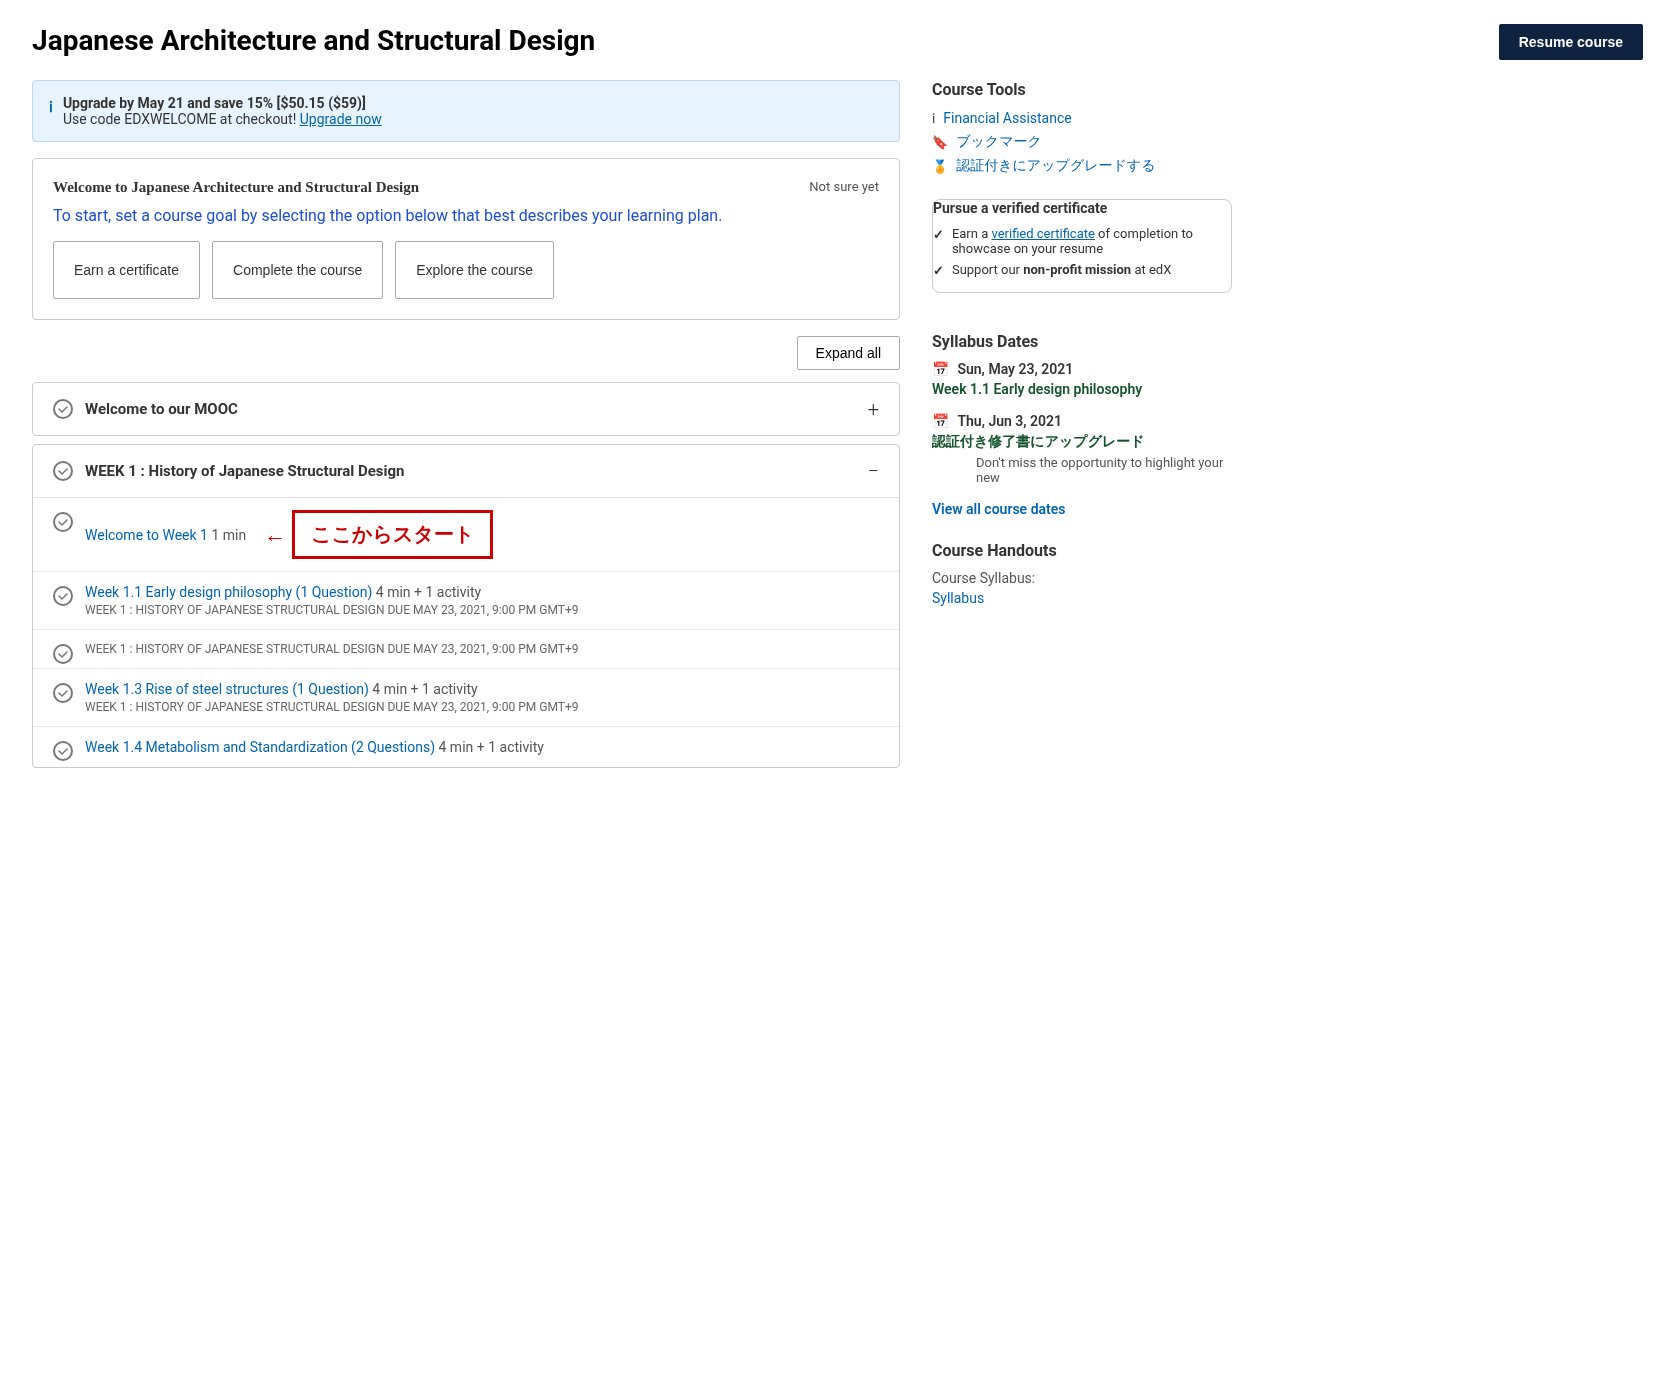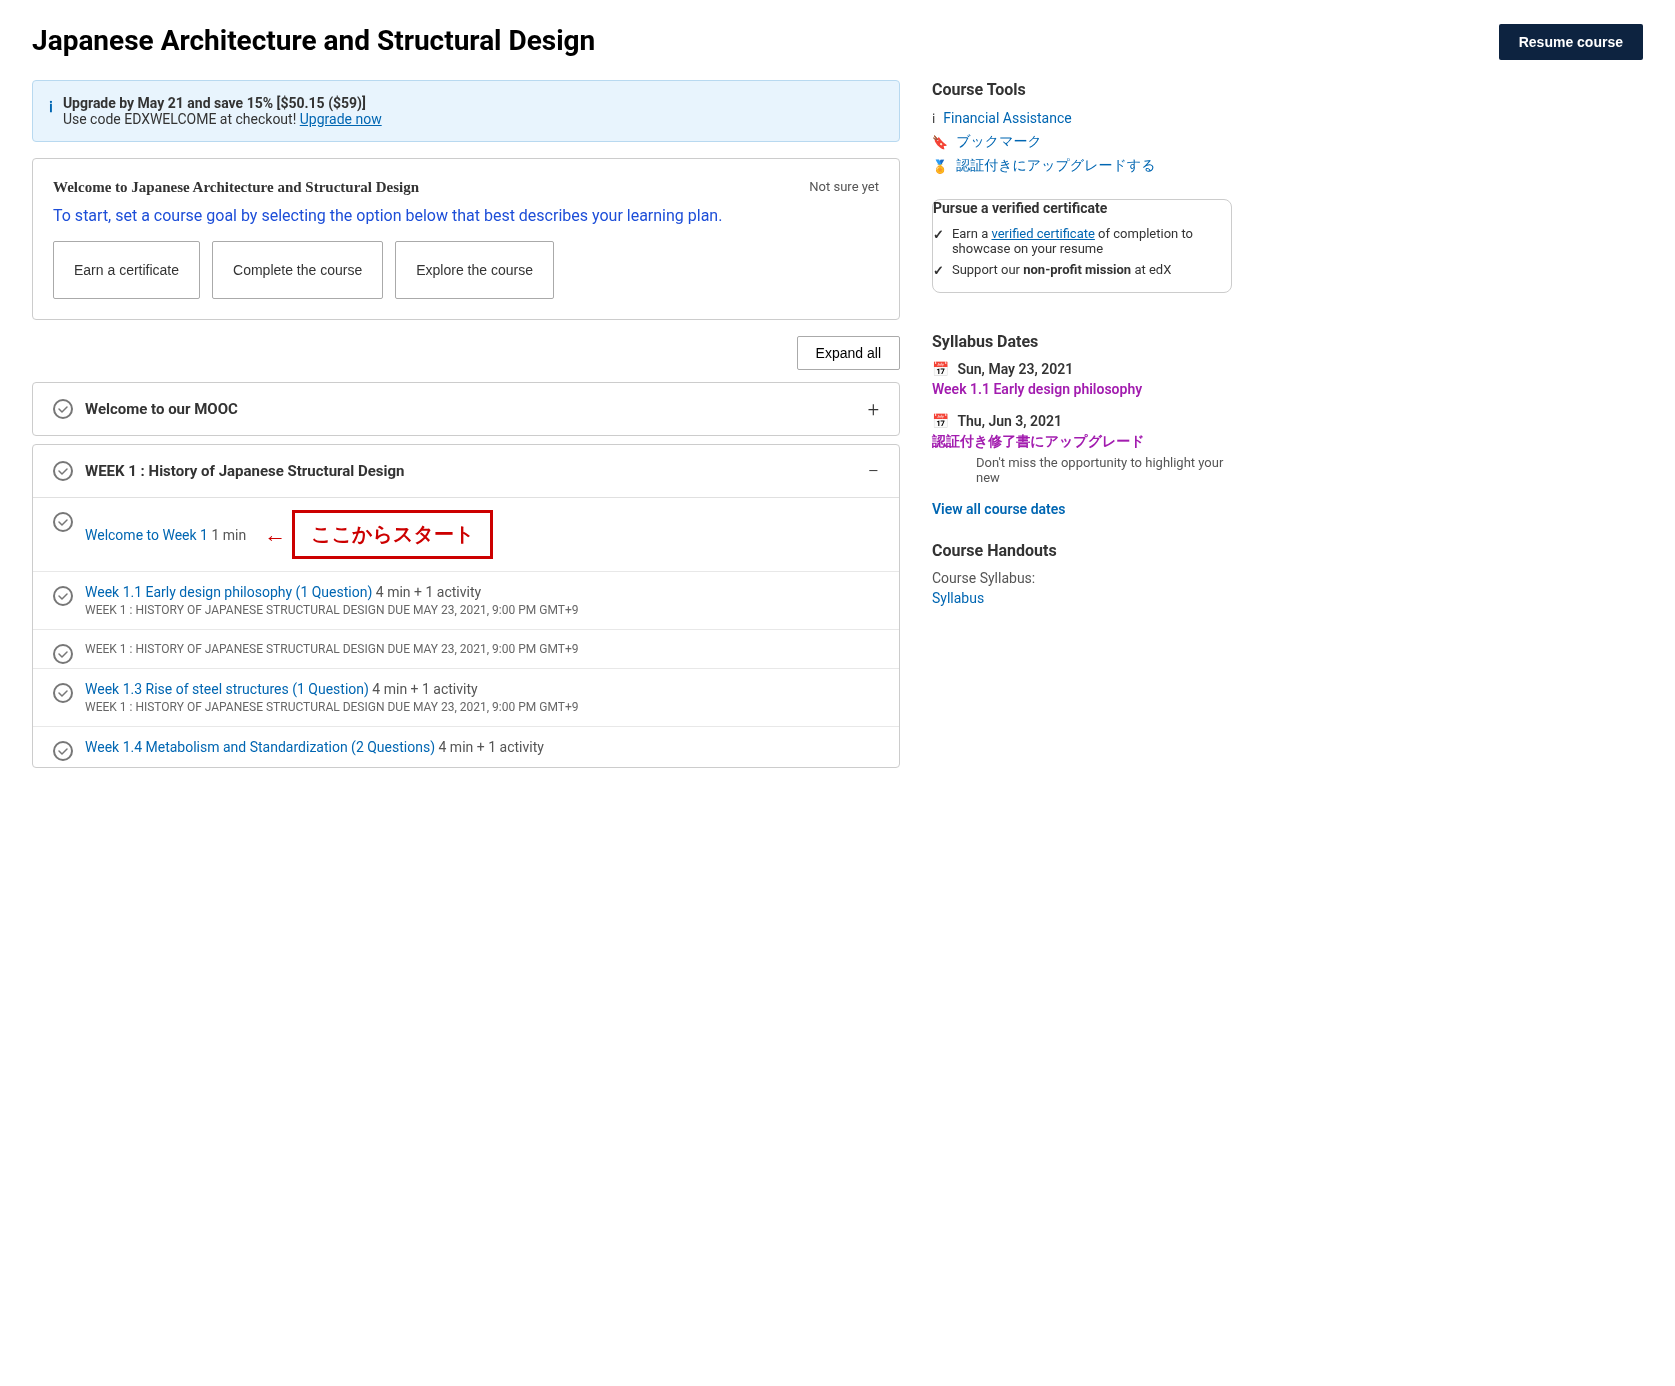--- a/index.html
+++ b/index.html
@@ -304,21 +304,21 @@
       align-items: center;
       gap: 8px;
       font-size: 14px;
       font-weight: 600;
       margin-bottom: 4px;
     }
     .cal-icon {
       font-size: 14px;
     }
     .upcoming-date-link {
-      color: #a21caf;
+      color: #14532d;
       font-size: 14px;
       font-weight: 600;
       cursor: pointer;
       text-decoration: none;
       margin-bottom: 4px;
       display: block;
     }
     .upcoming-date-desc {
       font-size: 13px;
       color: #555;

